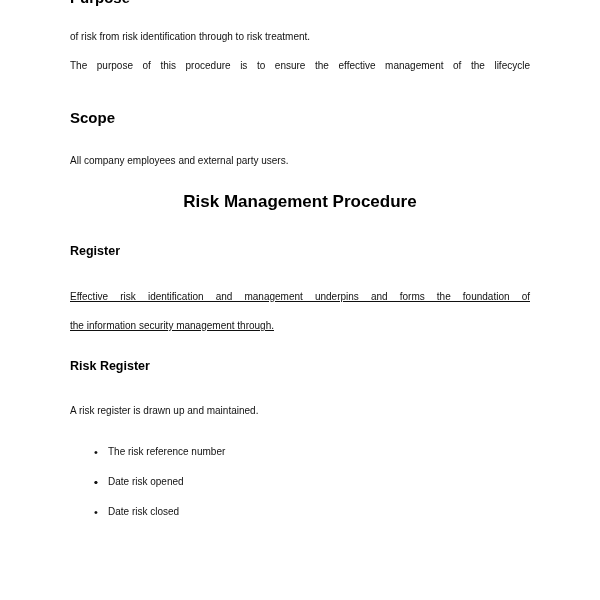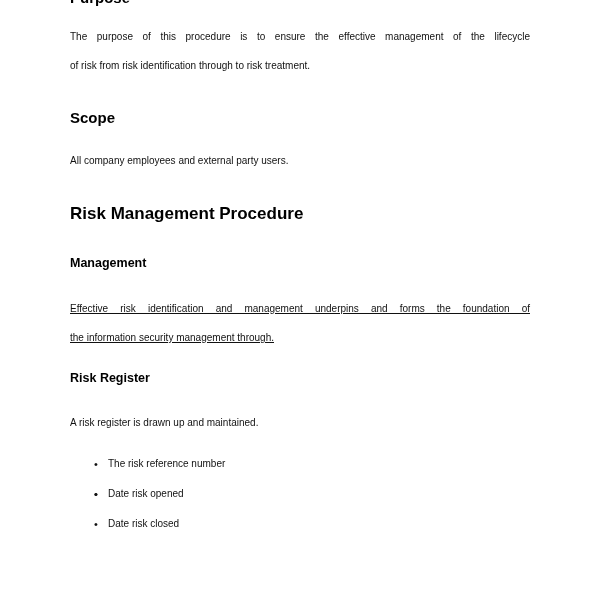--- a/index.html
+++ b/index.html
@@ -22,21 +22,21 @@
   .h2 { font-size: 15px; line-height: 19px; }
   .h3 { font-size: 12.5px; line-height: 16px; }
   .para { font-size: 10px; line-height: 29px; color: #111111; }
   .para .line { width: 100%; }
   .para .line.jl { text-align: justify; text-align-last: justify; }
   
   .cut-top       { margin-top: -12px; }   
   .m-para-purpose{ margin-top: 15px; }
   .m-scope       { margin-top: 28px; }
   .m-para-scope  { margin-top: 19px; }
-  .m-rmp         { margin-top: 28px; }
+  .m-rmp         { margin-top: 16px; text-align: center; }
   .m-principle   { margin-top: 31px; }
   .m-para-princ  { margin-top: 23px; text-decoration: underline; }
   .m-register    { margin-top: 18px; }
   .m-para-reg    { margin-top: 22px; }
   .m-para-rec    { margin-top: 11px; }
   ul.bullets {
     margin: 12px 0 0 0; padding: 0; list-style: none;
     font-size: 10px; color: #111111;
   }
   ul.bullets li {
@@ -50,33 +50,33 @@
   }
 </style>
 </head>
 <body>
 
 <div class="page">
 
   <h2 class="h2 cut-top">Purpose</h2>
 
   <div class="para m-para-purpose">
+    <div class="line">of risk from risk identification through to risk treatment.</div>
     <div class="line jl">The purpose of this procedure is to ensure the effective management of the lifecycle</div>
-    <div class="line">of risk from risk identification through to risk treatment.</div>
   </div>
 
   <h2 class="h2 m-scope">Scope</h2>
 
   <div class="para m-para-scope">
     <div class="line">All company employees and external party users.</div>
   </div>
 
   <h1 class="h1 m-rmp">Risk Management Procedure</h1>
 
-  <h3 class="h3 m-principle">Management</h3>
+  <h3 class="h3 m-principle">Register</h3>
 
   <div class="para m-para-princ">
     <div class="line jl">Effective risk identification and management underpins and forms the foundation of</div>
     <div class="line">the information security management through.</div>
   </div>
 
   <h3 class="h3 m-register">Risk Register</h3>
 
   <div class="para m-para-reg">
     <div class="line">A risk register is drawn up and maintained.</div>

